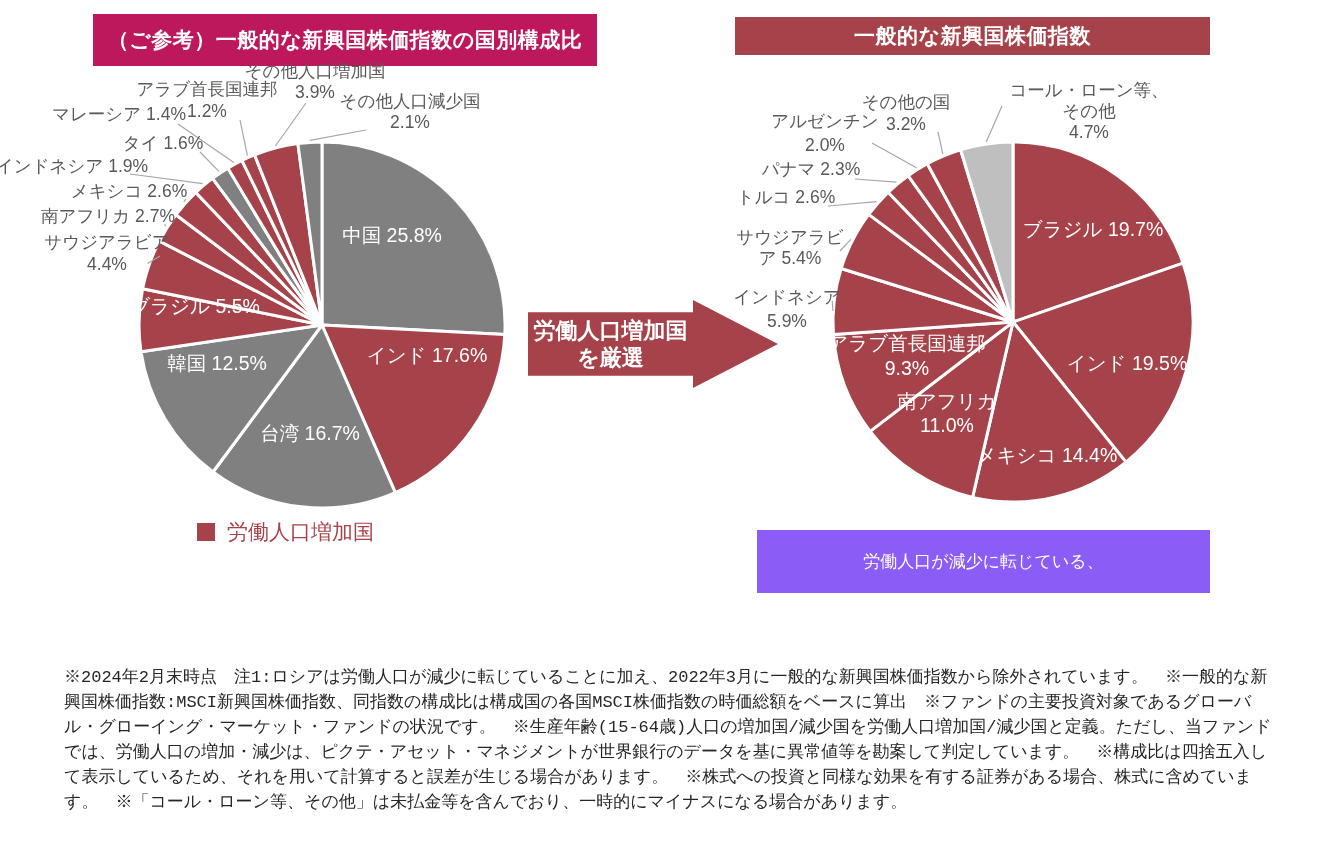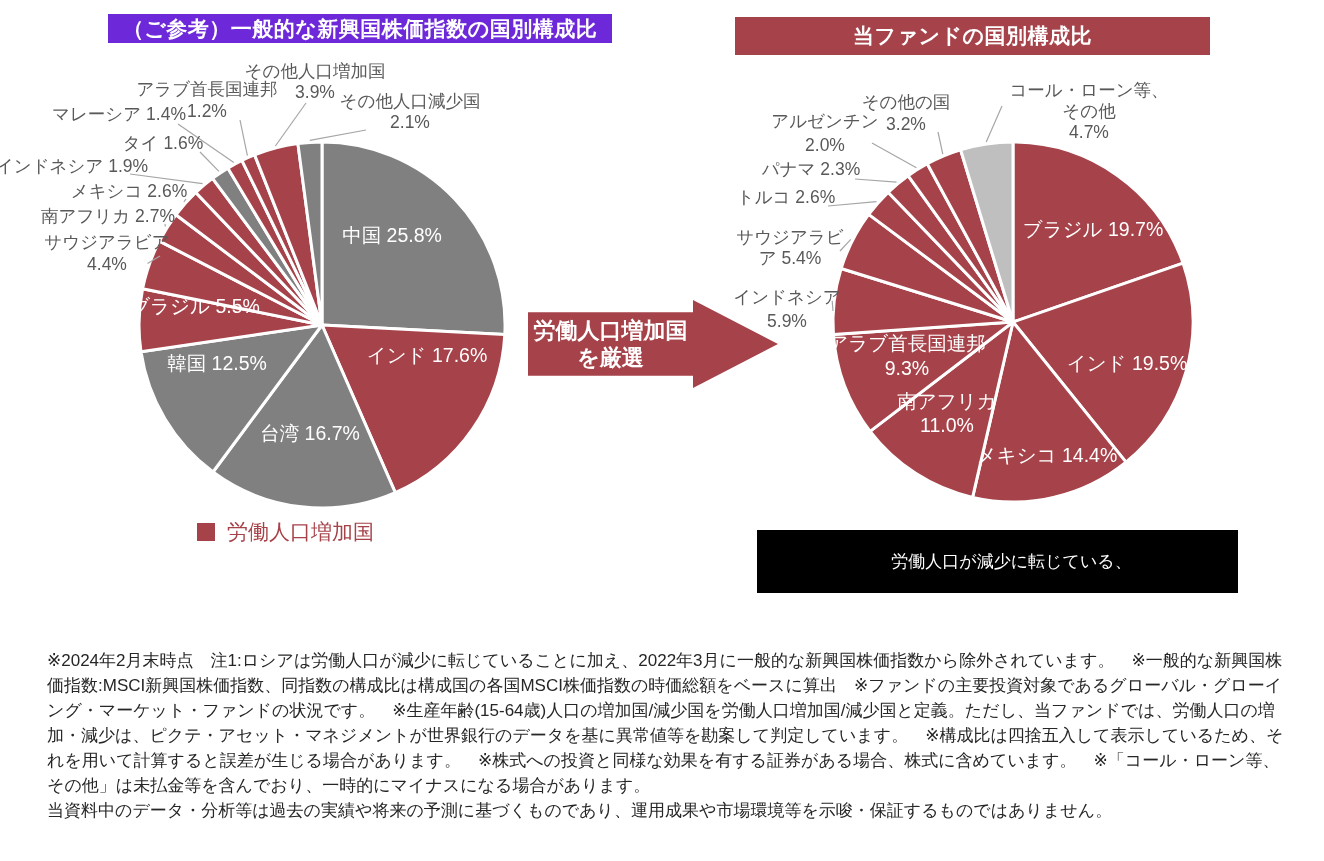--- a/index.html
+++ b/index.html
@@ -1,50 +1,50 @@
 <!DOCTYPE html>
 <html><head>
 <meta charset="utf-8">
 <style>
   html,body{margin:0;padding:0;background:#fff;}
   .page{position:relative;width:1324px;height:861px;background:#fff;
         font-family:"Liberation Sans","DejaVu Sans",sans-serif;overflow:hidden;}
   .title-bar{position:absolute;color:#fff;font-weight:bold;font-size:21px;
         display:flex;align-items:center;justify-content:center;letter-spacing:.5px;}
-  .title-left{left:108px;top:14px;width:504px;height:29px;background:#6d28d9;}
+  .title-left{left:93px;top:14px;width:504px;height:52px;background:#be185d;}
   .title-right{left:735px;top:17px;width:475px;height:38px;background:#A64249;}
   #charts{position:absolute;left:0;top:0;}
   .arrow{position:absolute;left:528px;top:300px;width:250px;height:88px;background:#A64249;
         clip-path:polygon(0 14%,66% 14%,66% 0,100% 50%,66% 100%,66% 86%,0 86%);}
   .arrow-text{position:absolute;left:0;top:0;width:66%;height:100%;display:flex;flex-direction:column;
         align-items:center;justify-content:center;color:#fff;font-size:22px;font-weight:bold;line-height:1.25;}
   .legend{position:absolute;left:197px;top:518px;}
   .legend-row{display:flex;align-items:center;margin-bottom:18px;font-size:21px;font-weight:500;}
   .legend-sq{width:18px;height:18px;margin-right:12px;display:inline-block;}
   .legend-row.increase{color:#A64249;}
   .legend-row.decrease{color:#808080;}
   .legend-row.increase .legend-sq{background:#A64249;}
   .legend-row.decrease .legend-sq{background:#808080;}
-  .note-box{position:absolute;left:757px;top:530px;width:453px;height:63px;background:#000000;color:#fff;
+  .note-box{position:absolute;left:757px;top:530px;width:453px;height:63px;background:#8b5cf6;color:#fff;
         display:flex;flex-direction:column;align-items:center;justify-content:center;
-        font-size:17px;line-height:24px;text-align:center;padding-left:28px;}
+        font-size:17px;line-height:24px;text-align:center;}
   .note-box sup{font-size:10px;vertical-align:super;}
   .footnotes{position:absolute;left:47px;top:648px;width:1243px;color:#262626;
         font-size:17px;line-height:25px;}
-  .footnotes p{margin:0;}
+  .footnotes p{margin:17px;font-family:Liberation Mono, monospace;}
   text{font-family:"Liberation Sans","DejaVu Sans",sans-serif;}
 </style>
 </head>
 <body>
 
 <div class="page">
 
   <div class="title-bar title-left">（ご参考）一般的な新興国株価指数の国別構成比</div>
 
-  <div class="title-bar title-right">当ファンドの国別構成比</div>
+  <div class="title-bar title-right">一般的な新興国株価指数</div>
 
   <svg id="charts" width="1324" height="640" viewBox="0 0 1324 640">
       <g>
         <path d="M322,325 L322.0,142.0 A183,183 0 0 1 504.8,334.5 Z" fill="#808080" stroke="#ffffff" stroke-width="3" stroke-linejoin="round"></path>
         <path d="M322,325 L504.8,334.5 A183,183 0 0 1 395.3,492.7 Z" fill="#A64249" stroke="#ffffff" stroke-width="3" stroke-linejoin="round"></path>
         <path d="M322,325 L395.3,492.7 A183,183 0 0 1 213.0,472.0 Z" fill="#808080" stroke="#ffffff" stroke-width="3" stroke-linejoin="round"></path>
         <path d="M322,325 L213.0,472.0 A183,183 0 0 1 141.0,351.7 Z" fill="#808080" stroke="#ffffff" stroke-width="3" stroke-linejoin="round"></path>
         <path d="M322,325 L141.0,351.7 A183,183 0 0 1 142.6,288.7 Z" fill="#A64249" stroke="#ffffff" stroke-width="3" stroke-linejoin="round"></path>
         <path d="M322,325 L142.6,288.7 A183,183 0 0 1 159.4,241.1 Z" fill="#A64249" stroke="#ffffff" stroke-width="3" stroke-linejoin="round"></path>
         <path d="M322,325 L159.4,241.1 A183,183 0 0 1 175.9,214.8 Z" fill="#A64249" stroke="#ffffff" stroke-width="3" stroke-linejoin="round"></path>
@@ -134,16 +134,15 @@
       <span>労働人口増加国</span>
     </div>
   </div>
 
   <div class="note-box">
     <div>労働人口が減少に転じている、</div>
   </div>
 
   <div class="footnotes">
     <p>※2024年2月末時点　注1:ロシアは労働人口が減少に転じていることに加え、2022年3月に一般的な新興国株価指数から除外されています。　※一般的な新興国株価指数:MSCI新興国株価指数、同指数の構成比は構成国の各国MSCI株価指数の時価総額をベースに算出　※ファンドの主要投資対象であるグローバル・グローイング・マーケット・ファンドの状況です。　※生産年齢(15-64歳)人口の増加国/減少国を労働人口増加国/減少国と定義。ただし、当ファンドでは、労働人口の増加・減少は、ピクテ・アセット・マネジメントが世界銀行のデータを基に異常値等を勘案して判定しています。　※構成比は四捨五入して表示しているため、それを用いて計算すると誤差が生じる場合があります。　※株式への投資と同様な効果を有する証券がある場合、株式に含めています。　※「コール・ローン等、その他」は未払金等を含んでおり、一時的にマイナスになる場合があります。</p>
-    <p>当資料中のデータ・分析等は過去の実績や将来の予測に基づくものであり、運用成果や市場環境等を示唆・保証するものではありません。</p>
   </div>
 
 </div>
 
 </body></html>

